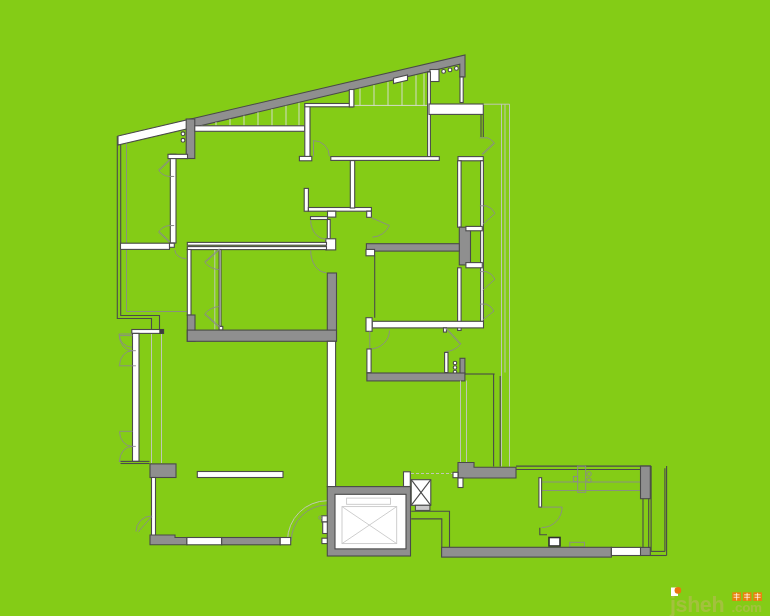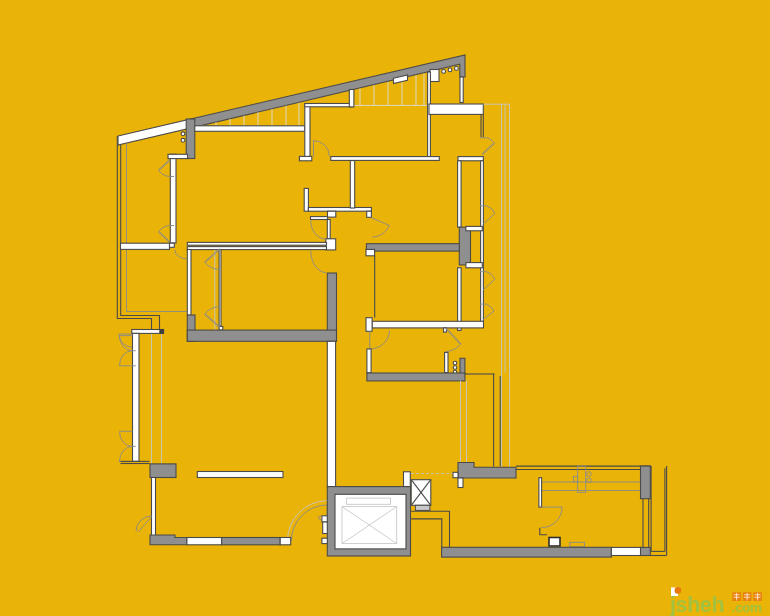--- a/index.html
+++ b/index.html
@@ -1,16 +1,16 @@
 <!DOCTYPE html>
 <html><head>
 <meta charset="utf-8">
 <style>
 html,body{margin:0;padding:0;background:#ffffff;}
-#page{position:relative;width:770px;height:616px;background:#eab308;overflow:hidden;font-family:"Liberation Sans",sans-serif;}
+#page{position:relative;width:770px;height:616px;background:#84cc16;overflow:hidden;font-family:"Liberation Sans",sans-serif;}
 svg{position:absolute;left:0;top:0;}
 </style>
 </head>
 <body>
 <div id="page">
 <svg width="770" height="616" viewBox="0 0 770 616">
 <defs>
 <style>
 .w{fill:#ffffff;stroke:#4a4a4a;stroke-width:1.1;}
 .g{fill:#8f8f8f;stroke:#4a4a4a;stroke-width:1.1;}

